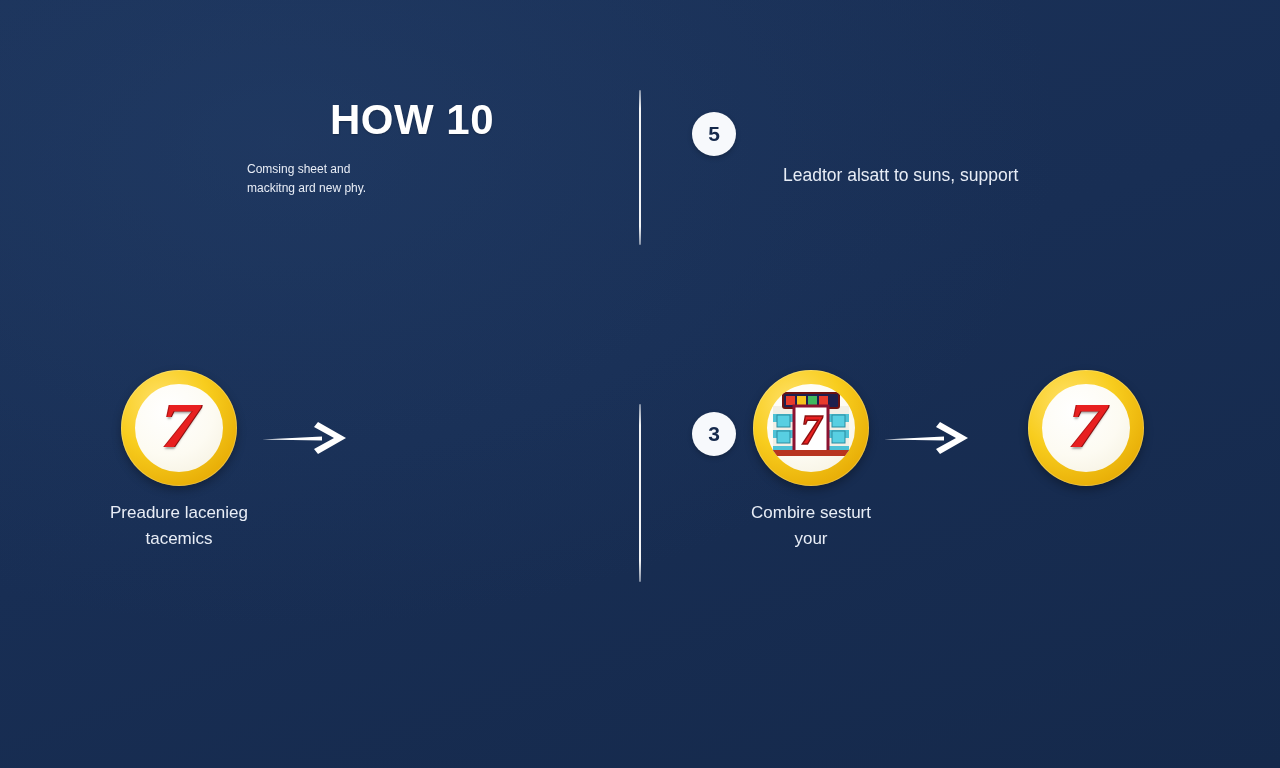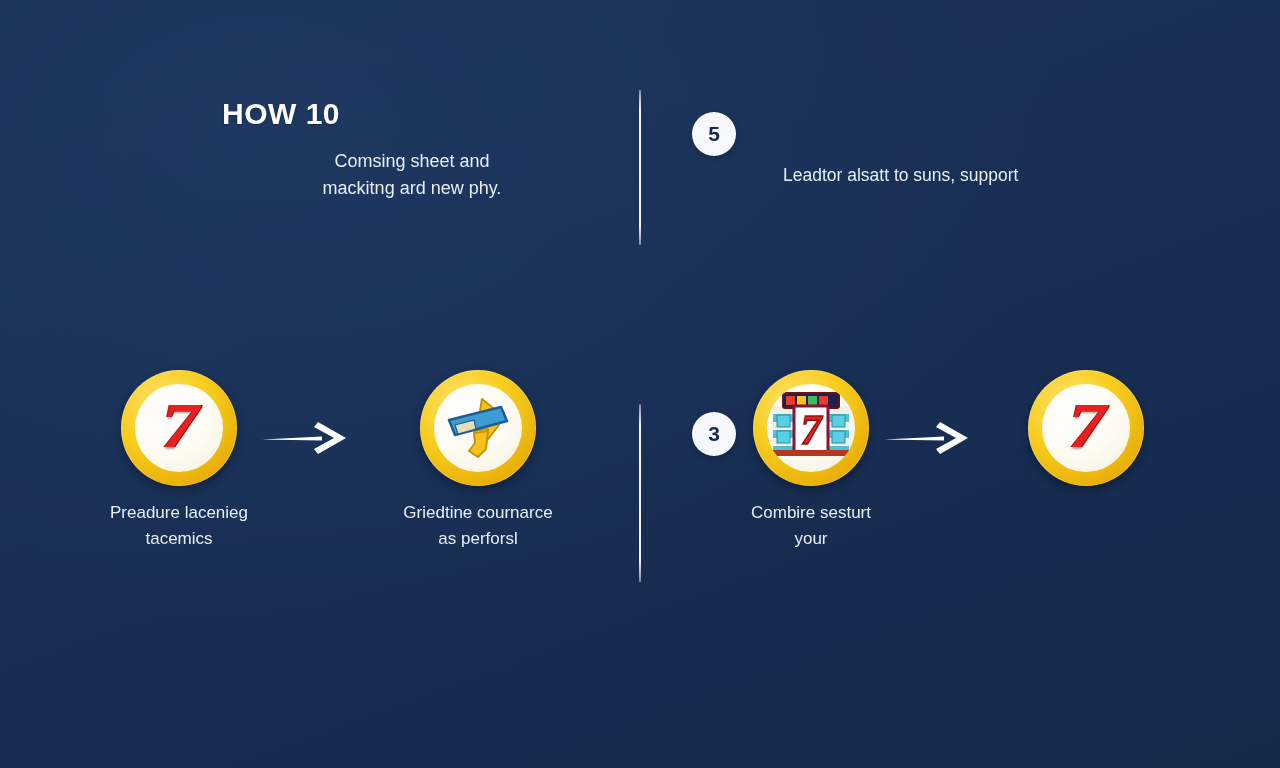--- a/index.html
+++ b/index.html
@@ -38,36 +38,36 @@
   }
 
   .header-left {
     position: absolute;
     left: 222px;
     top: 98px;
     width: 380px;
   }
 
   .page-title {
-    font-size: 30px;
+    font-size: 42px;
     font-weight: 700;
     letter-spacing: 0.5px;
     color: #ffffff;
     line-height: 1.05;
-    text-align: left;
+    text-align: center;
     margin-bottom: 18px;
     text-shadow: 0 1px 2px rgba(0,0,0,0.25);
   }
 
   .page-subtitle {
-    font-size: 18px;
+    font-size: 12px;
     font-weight: 500;
     line-height: 1.55;
     color: #e8edf6;
-    text-align: center;
+    text-align: left;
     max-width: 330px;
     margin: 12px auto;
   }
 
   
   .divider {
     position: absolute;
     width: 2px;
     background: linear-gradient(to bottom,
       rgba(255,255,255,0.45) 0%,
@@ -250,40 +250,20 @@
         <div class="coin-inner">
           <span class="seven">7</span>
         </div>
       </div>
       <div class="step-caption">
         <span>Preadure lacenieg</span><br>
         <span>tacemics</span>
       </div>
     </div>
 
-    <div class="step step-2">
-      <div class="coin">
-        <div class="coin-inner">
-          <svg class="glyph-cross" viewBox="0 0 74 74">
-
-            <path d="M41 8 L56 20 L44 29 L58 34 L44 52 L47 38 L33 40 L38 26 Z" fill="#f6c21b" stroke="#c99306" stroke-width="2" stroke-linejoin="round"></path>
-            <path d="M30 30 L43 21 L47 30 L34 38 Z" fill="#e8d9a6" stroke="#c99306" stroke-width="1.5"></path>
-
-            <path d="M8 29 L60 16 L66 30 L14 44 Z" fill="#3c9cd6" stroke="#1d5f92" stroke-width="2.5" stroke-linejoin="round"></path>
-            <path d="M14 34 L33 29 L35 38 L17 43 Z" fill="#e6dcb7" stroke="#1d5f92" stroke-width="1.2"></path>
-
-            <path d="M33 42 L47 40 L45 58 L37 66 L28 60 L34 52 Z" fill="#f6c21b" stroke="#c99306" stroke-width="2" stroke-linejoin="round"></path>
-          </svg>
-        </div>
-      </div>
-      <div class="step-caption">
-        <span>Griedtine cournarce</span><br>
-        <span>as perforsl</span>
-      </div>
-    </div>
 
     <div class="step step-3">
       <div class="coin">
         <div class="coin-inner">
           <div class="slot-wrap">
             <svg class="slot-machine" viewBox="0 0 80 80">
 
               <rect x="2" y="18" width="76" height="46" fill="#4fc2d6"></rect>
               <rect x="2" y="18" width="76" height="8" fill="#f2efe6"></rect>
               <rect x="2" y="34" width="76" height="8" fill="#f2efe6"></rect>

